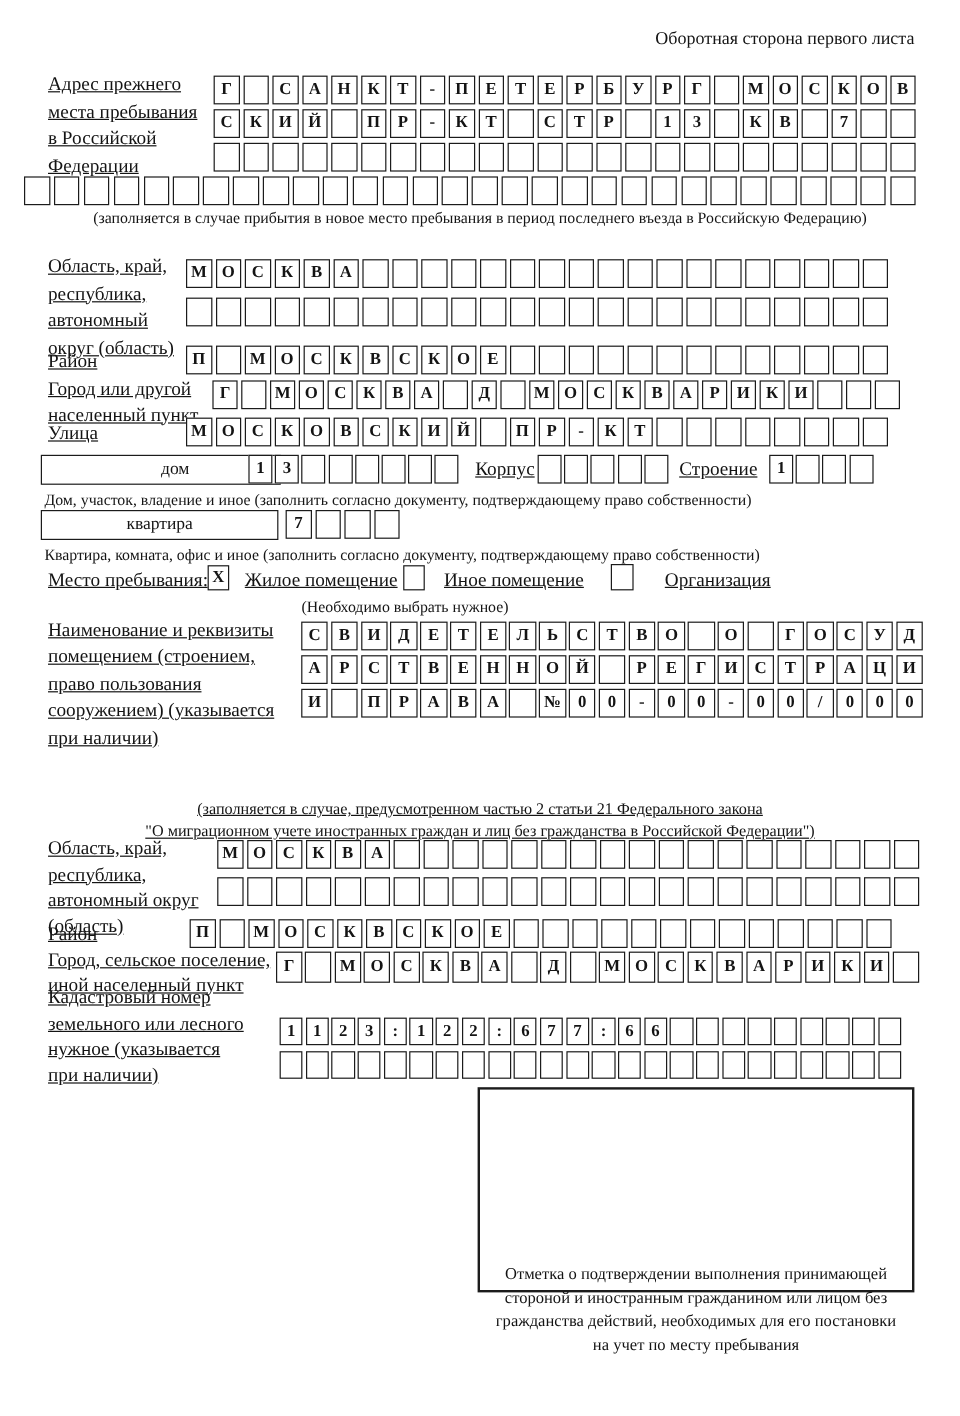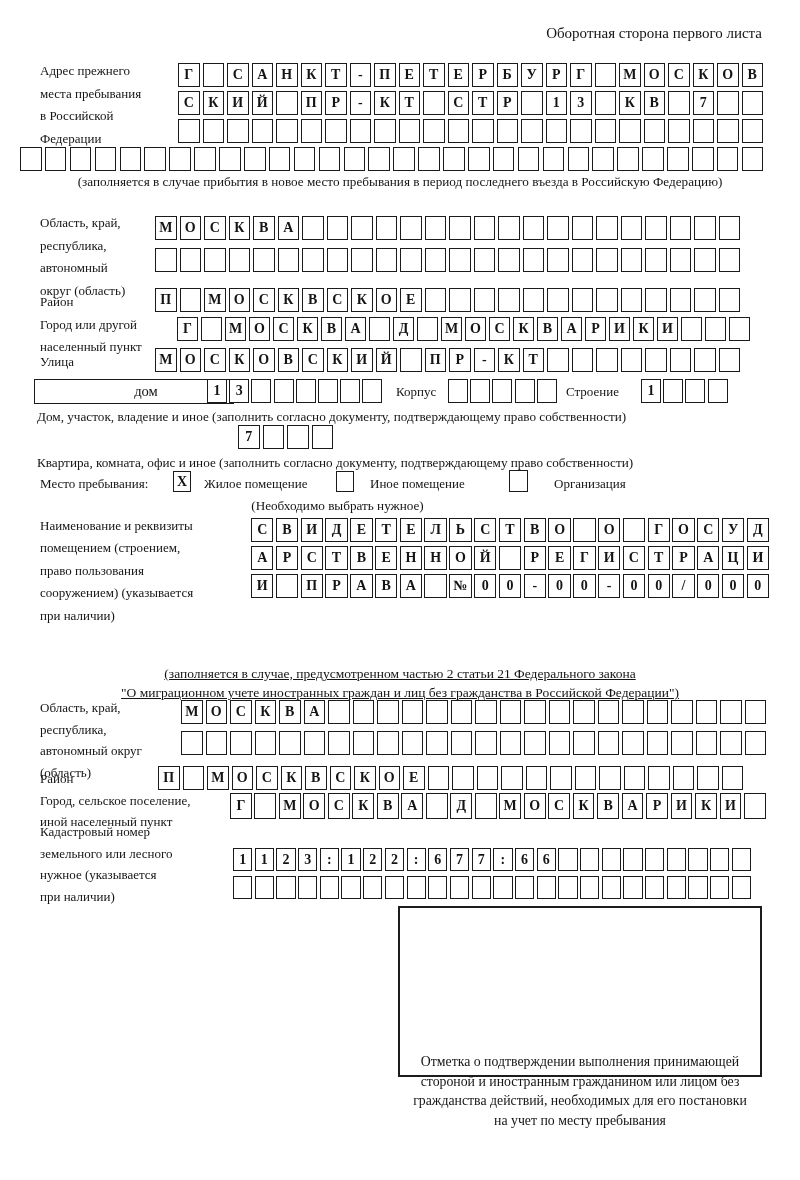--- a/index.html
+++ b/index.html
@@ -1,19 +1,19 @@
 <!DOCTYPE html>
 <html><head>
 <meta charset="utf-8">
 <style>
   html,body{margin:0;padding:0;background:#fff;}
   .page{position:relative;width:800px;height:1180px;background:#ffffff;
         font-family:"Liberation Serif","DejaVu Serif",serif;color:#141414;overflow:hidden;}
   .abs{position:absolute;}
-  .lbl{font-size:13px;line-height:22.6px;white-space:nowrap;}
+  .lbl{font-size:16px;line-height:22.6px;white-space:nowrap;text-decoration:underline;}
   .note{font-size:13.2px;white-space:nowrap;}
   .center{text-align:center;width:800px;left:0;}
   .title{font-weight:bold;font-size:15.5px;}
   
   .cr{position:absolute;display:flex;gap:3px;}
   .cr .cell{box-sizing:border-box;width:21.5px;height:24px;border:1.7px solid #1b1b1b;
             display:flex;align-items:center;justify-content:center;
             font-size:14px;font-weight:600;background:#fff;}
   .cr.full{gap:3.4px;}
   .cr.w21 .cell{width:21px;}
@@ -322,20 +322,21 @@
     </div>
   <div class="abs lbl" style="left:566px;top:381px;">Строение</div>
   <div class="cr dom8" style="left:641px;top:379px;">
       <div class="cell">1</div>
       <div class="cell"></div>
       <div class="cell"></div>
       <div class="cell"></div>
     </div>
   <div class="abs note" style="left:37px;top:409px;">Дом, участок, владение и иное (заполнить согласно документу, подтверждающему право собственности)</div>
 
+  <div class="widebox" style="left:34px;top:425px;width:198px;">квартира</div>
   <div class="cr" style="left:238px;top:425px;">
       <div class="cell">7</div>
       <div class="cell"></div>
       <div class="cell"></div>
       <div class="cell"></div>
     </div>
   <div class="abs note" style="left:37px;top:455px;">Квартира, комната, офис и иное (заполнить согласно документу, подтверждающему право собственности)</div>
 
   <div class="abs lbl" style="left:40px;top:473px;">Место пребывания:</div>
   <div class="checkbox" style="left:173px;top:471px;">X</div>

